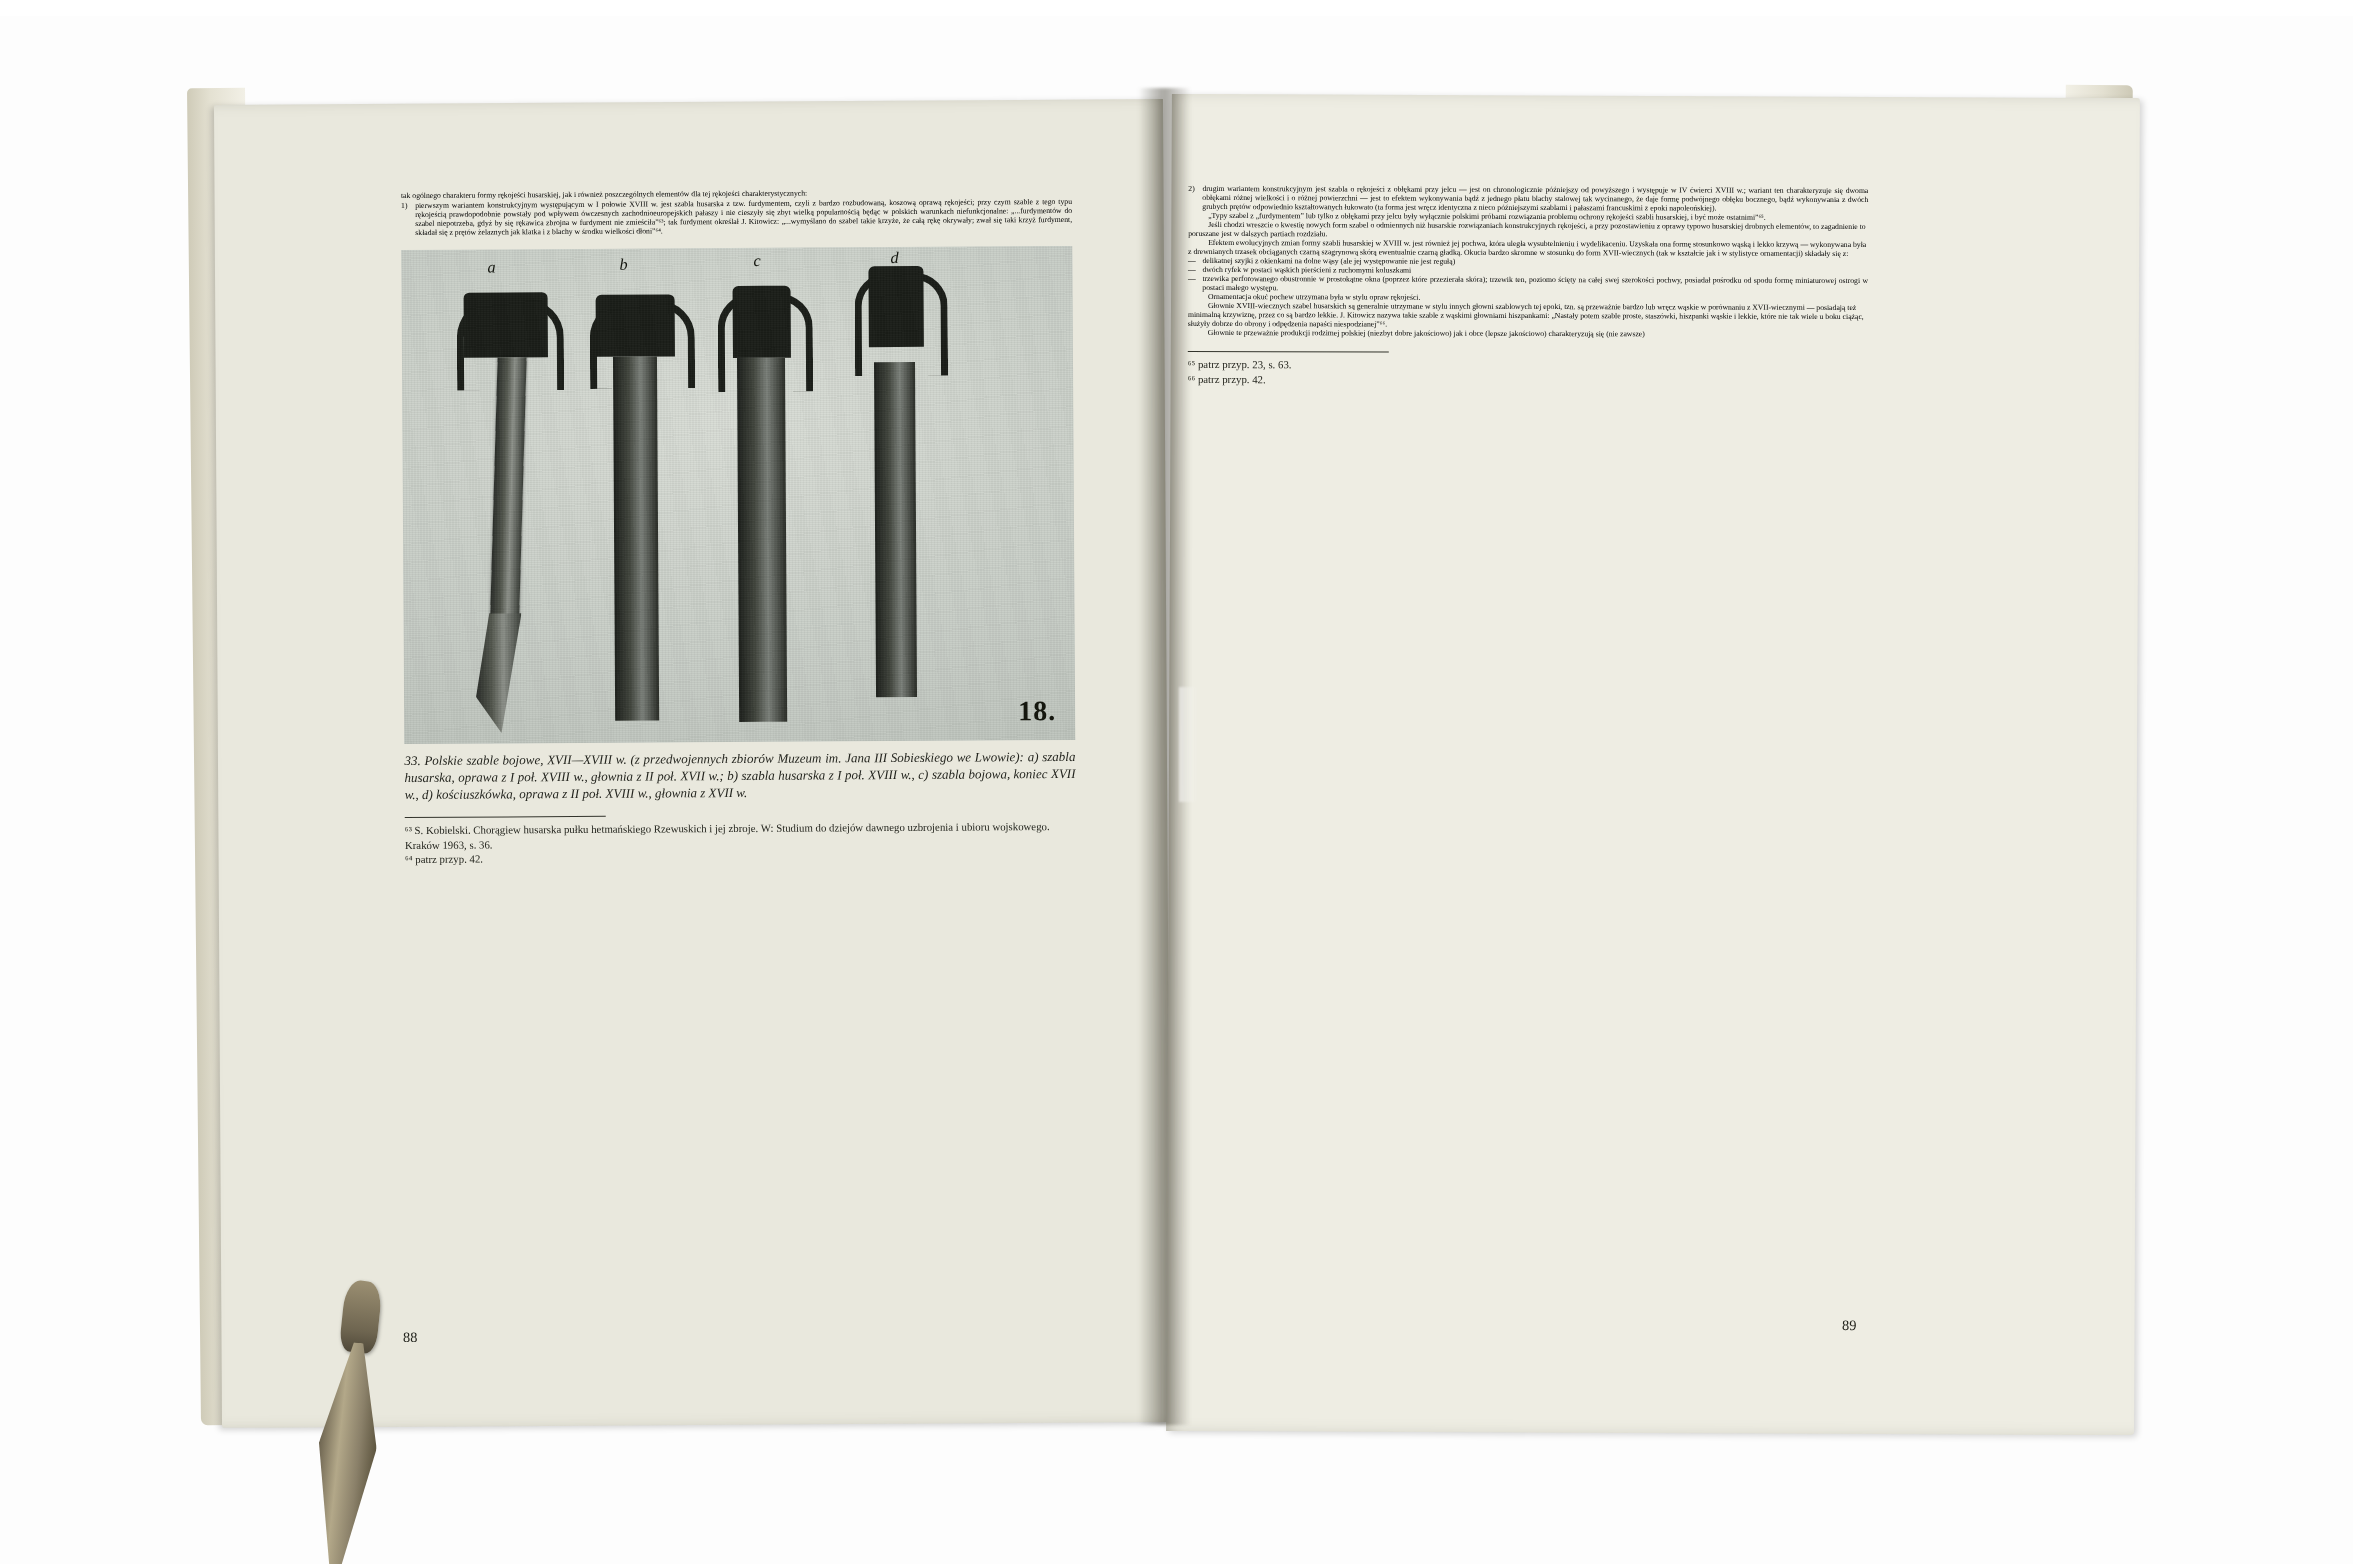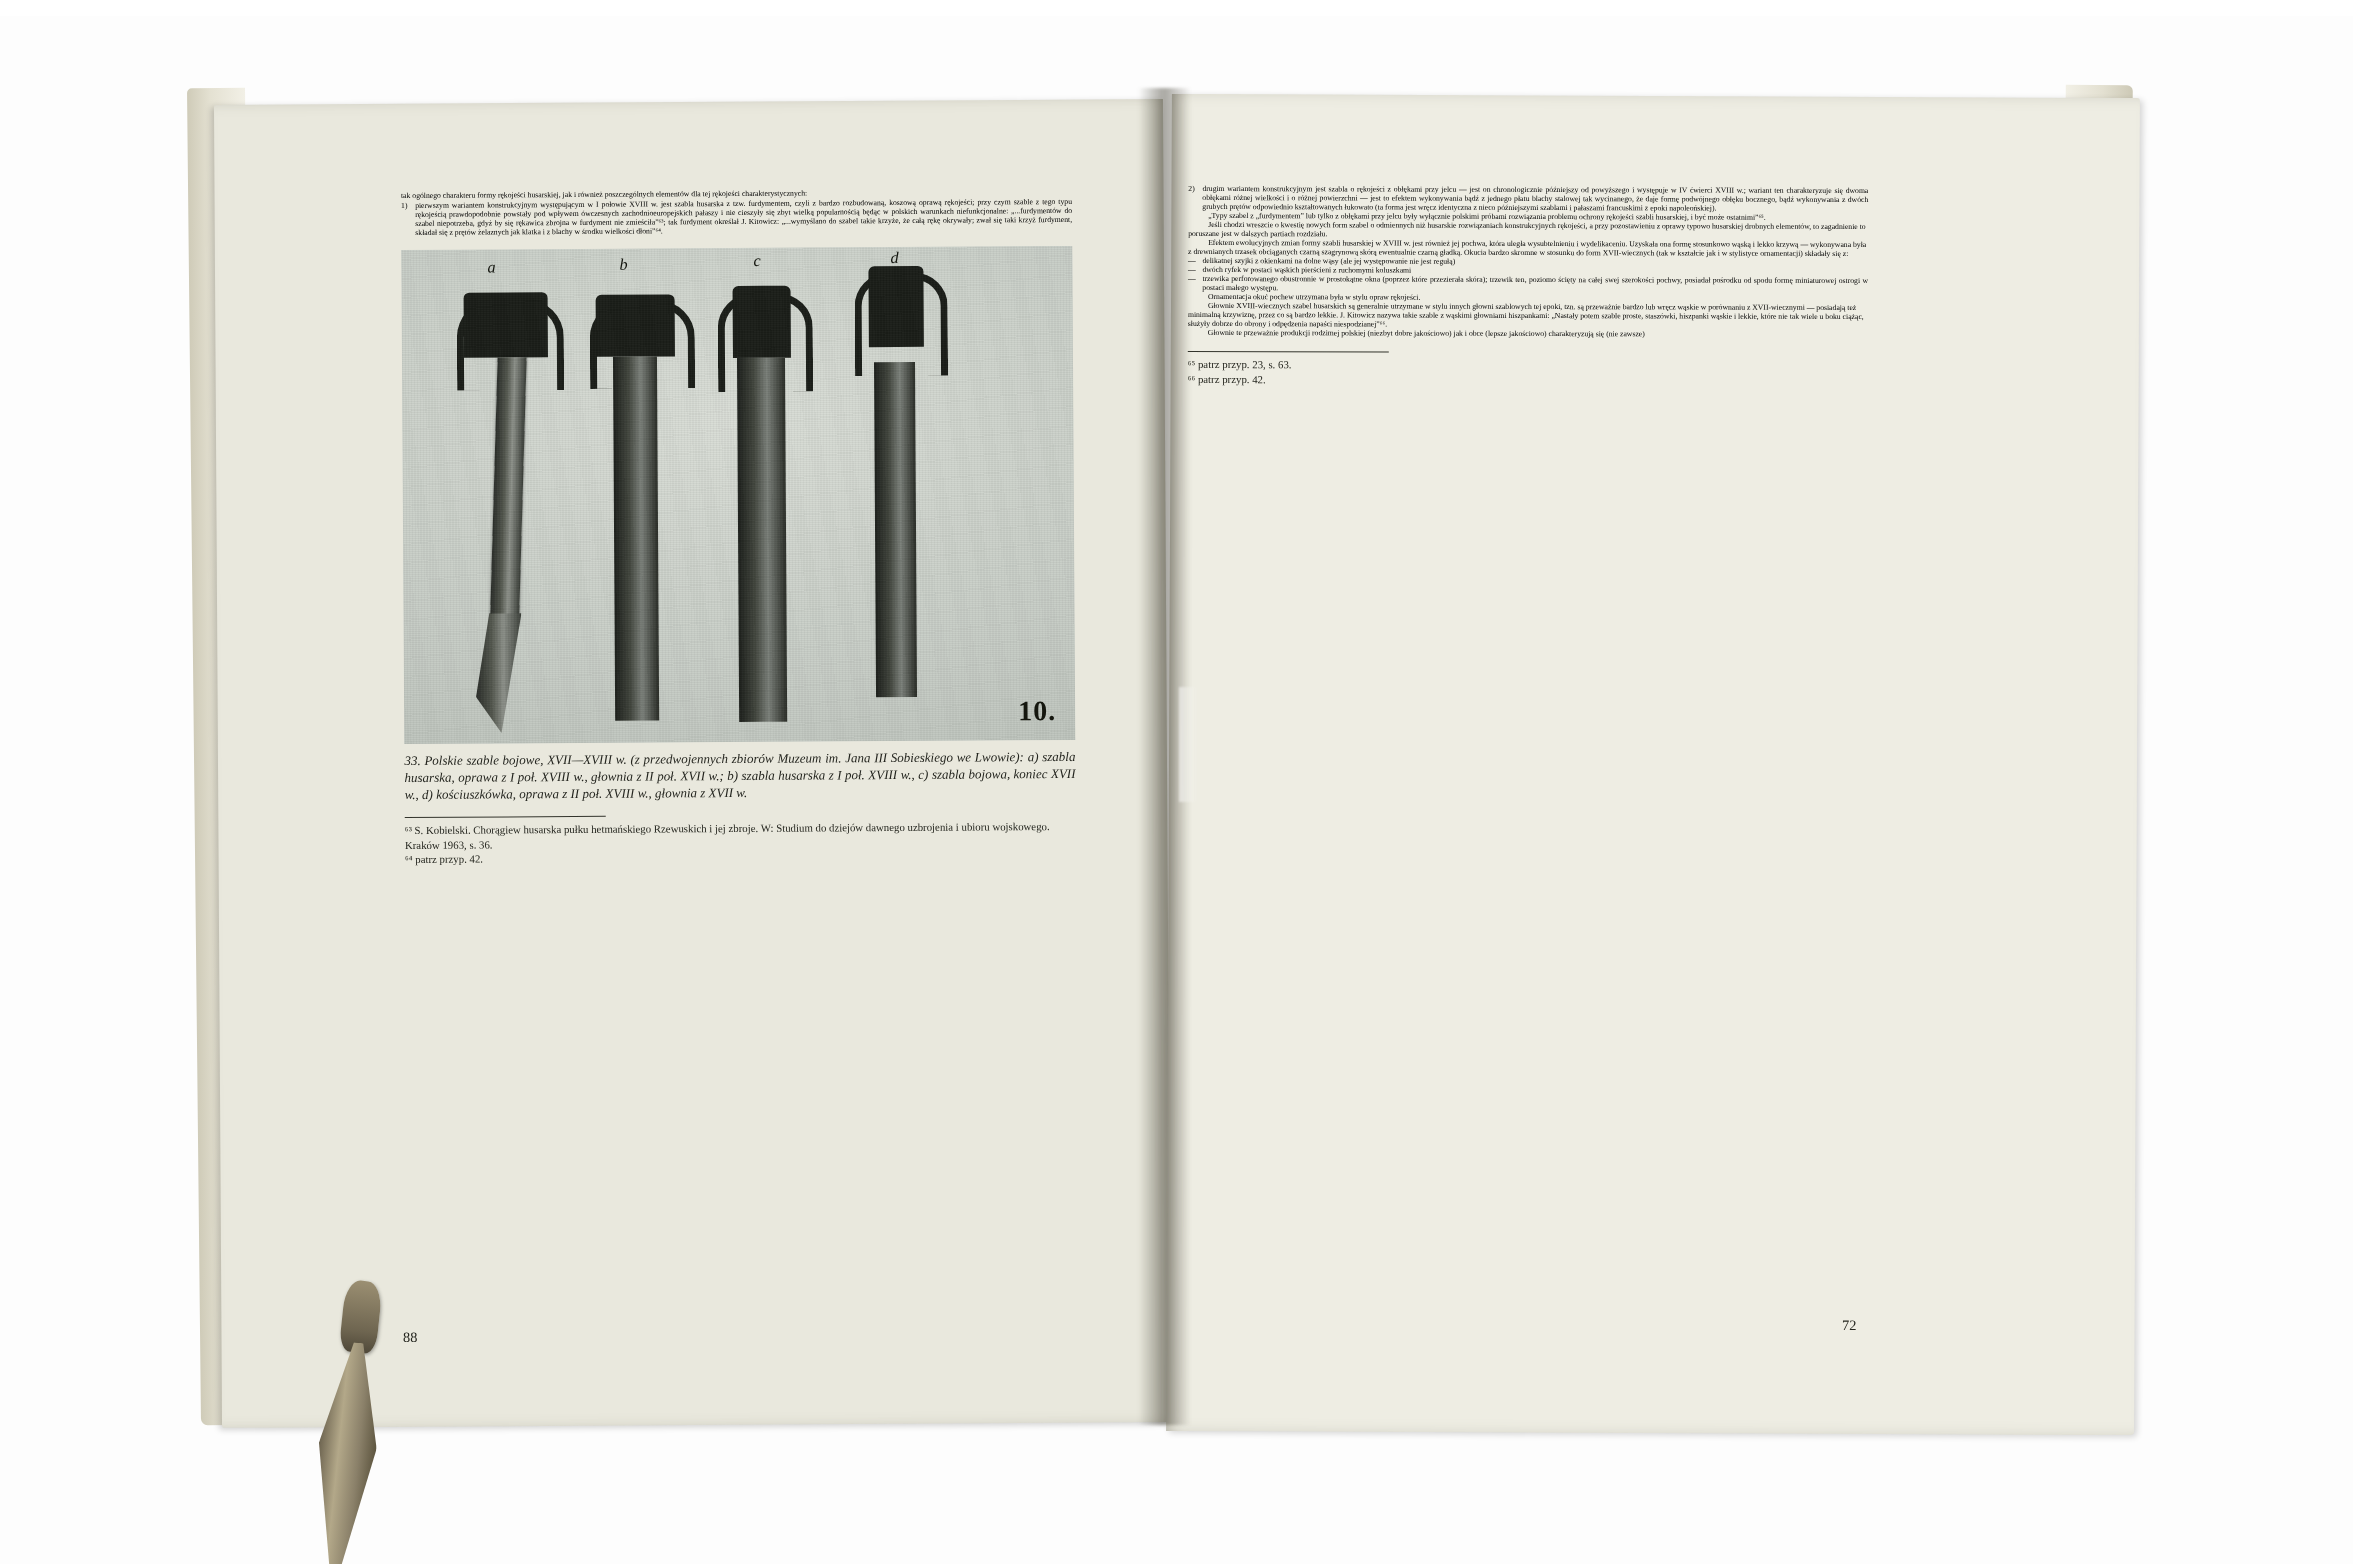--- a/index.html
+++ b/index.html
@@ -286,21 +286,21 @@
         <div class="scab" style="left:472px; top:115px; width:41px; height:335px;"></div>
       </div>
 
       <div class="grain"></div>
 
       <span class="fig-letter" style="left:86px; top:8.6px;">a</span>
       <span class="fig-letter" style="left:218px; top:6.7px;">b</span>
       <span class="fig-letter" style="left:352px; top:3.8px;">c</span>
       <span class="fig-letter" style="left:489px; top:1.9px;">d</span>
 
-      <span class="fig-num">10.</span>
+      <span class="fig-num">18.</span>
     </div>
 
     <p class="caption">33. Polskie szable bojowe, XVII—XVIII w. (z przedwojennych zbiorów Muzeum im. Jana III Sobieskiego we Lwowie): a) szabla husarska, oprawa z I poł. XVIII w., głownia z II poł. XVII w.; b) szabla husarska z I poł. XVIII w., c) szabla bojowa, koniec XVII w., d) kościuszkówka, oprawa z II poł. XVIII w., głownia z XVII w.</p>
 
     <div class="footnote-rule"></div>
     <div class="footnotes">
       <p>⁶³ S. Kobielski. Chorągiew husarska pułku hetmańskiego Rzewuskich i jej zbroje. W: Studium do dziejów dawnego uzbrojenia i ubioru wojskowego. Kraków 1963, s. 36.</p>
       <p>⁶⁴ patrz przyp. 42.</p>
     </div>
   </div>
@@ -335,21 +335,21 @@
     <p class="para indent">Głownie XVIII-wiecznych szabel husarskich są generalnie utrzymane w stylu innych głowni szablowych tej epoki, tzn. są przeważnie bardzo lub wręcz wąskie w porównaniu z XVII-wiecznymi — posiadają też minimalną krzywiznę, przez co są bardzo lekkie. J. Kitowicz nazywa takie szable z wąskimi głowniami hiszpankami: „Nastały potem szable proste, staszówki, hiszpanki wąskie i lekkie, które nie tak wiele u boku ciążąc, służyły dobrze do obrony i odpędzenia napaści niespodzianej”⁶⁶.</p>
     <p class="para indent">Głownie te przeważnie produkcji rodzimej polskiej (niezbyt dobre jakościowo) jak i obce (lepsze jakościowo) charakteryzują się (nie zawsze)</p>
 
     <div class="footnote-rule"></div>
     <div class="footnotes">
       <p>⁶⁵ patrz przyp. 23, s. 63.</p>
       <p>⁶⁶ patrz przyp. 42.</p>
     </div>
   </div>
 
-  <span class="folio right">72</span>
+  <span class="folio right">89</span>
 
   <div class="opener">
     <div class="head"></div>
     <div class="blade2"></div>
   </div>
 
 </div>
 
 
 </body></html>

